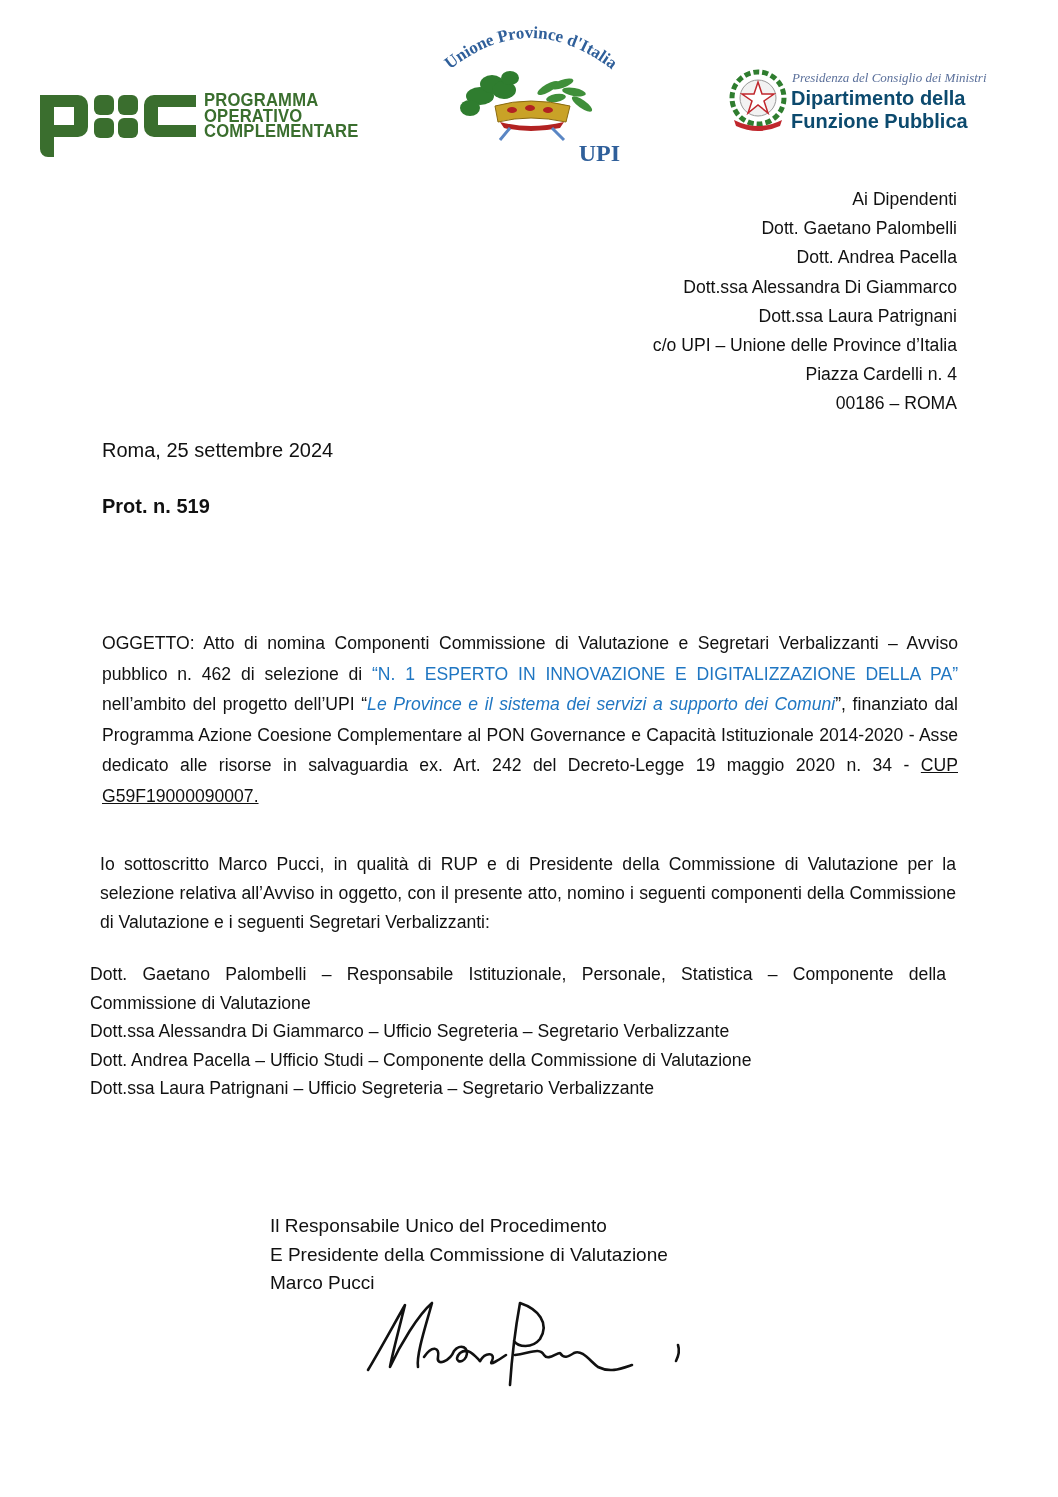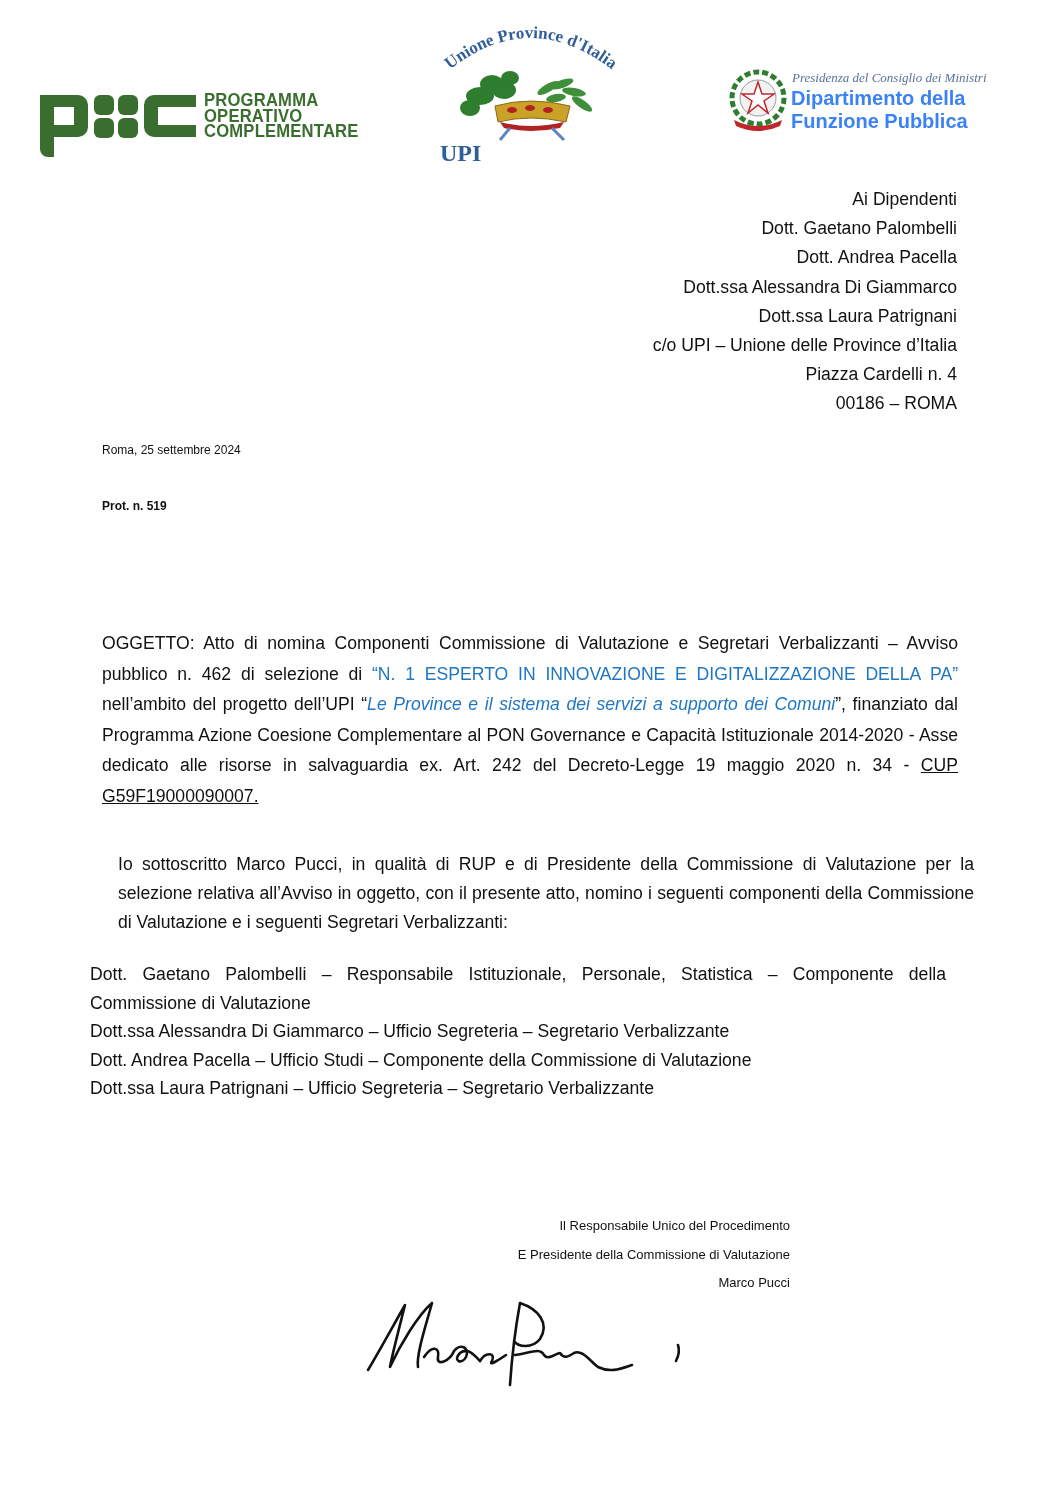--- a/index.html
+++ b/index.html
@@ -8,46 +8,46 @@
   .abs { position: absolute; }
 
   
   .poc-logo { left: 38px; top: 60px; width: 340px; height: 70px; margin-top: 31px; }
   .poc-mark { position: absolute; left: 0; top: 0; }
   .poc-text { position: absolute; left: 166px; top: 2px; color: #3a6e2e; font-size: 17.5px;
               line-height: 15.5px; font-weight: bold; letter-spacing: 0.2px; transform: scaleX(0.95); transform-origin: left top; }
 
   .upi-logo { left: 440px; top: 18px; width: 180px; height: 155px; }
   .upi-arc { position: absolute; left: 0; top: 0; }
-  .upi-text { position: absolute; left: 0; width: 180px; top: 122px; text-align: left;
+  .upi-text { position: absolute; left: 0; width: 180px; top: 122px; text-align: right;
               font-family: "Liberation Serif", "DejaVu Serif", serif; font-weight: bold; font-size: 24px; color: #2f5f9a; }
 
   .dfp-logo { left: 728px; top: 68px; width: 260px; height: 72px; }
   .dfp-emblem { position: absolute; left: 0; top: 0; }
   .dfp-pres { position: absolute; left: 64px; top: 2px; font-family: "Liberation Serif", "DejaVu Serif", serif;
               font-style: italic; font-size: 13px; color: #5a6f9a; white-space: nowrap; }
   .dfp-name { position: absolute; left: 63px; top: 19px; font-weight: bold; font-size: 20px; line-height: 23px;
-              color: #3b82f6; white-space: nowrap; }
+              color: #0c4a6e; white-space: nowrap; }
 
   
   .recipients { right: 101px; top: 185px; text-align: right; font-size: 17.6px; line-height: 29.2px; }
 
-  .text { font-size: 12px; line-height: 28px; }
+  .text { font-size: 20px; line-height: 28px; }
   .date { left: 102px; top: 436px; }
   .prot { left: 102px; top: 492px; font-weight: bold; }
 
   .oggetto { left: 102px; top: 628px; width: 856px; font-weight: normal; text-align: justify; font-size: 17.6px; line-height: 30.5px; }
   .blue { color: #1f76c2; }
   .u { text-decoration: underline; }
 
-  .intro { left: 118px; top: 850px; width: 856px; text-align: justify; font-size: 17.6px; line-height: 29px; }
+  .intro { left: 100px; top: 850px; width: 856px; text-align: justify; font-size: 17.6px; line-height: 29px; }
   .members { left: 90px; top: 960px; width: 856px; font-size: 17.6px; line-height: 28.5px; }
   .member { text-align: justify; }
 
-  .sign-block { left: 270px; top: 1212px; width: 520px; text-align: right; font-size: 13px; line-height: 28.5px; }
+  .sign-block { left: 270px; top: 1212px; width: 520px; text-align: left; font-size: 19px; line-height: 28.5px; }
   .signature { left: 360px; top: 1295px; }
 </style>
 </head>
 <body>
 
 <div class="abs poc-logo">
   <svg class="poc-mark" width="160" height="70" viewBox="0 0 160 70">
     <g fill="#3a6e2e">
       <path d="M2 4 h38 a10 10 0 0 1 10 10 v22 a10 10 0 0 1 -10 10 h-24 v20 h-6 a8 8 0 0 1 -8 -8 z M16 16 v18 h20 v-18 z"></path>
       <rect x="56" y="4" width="20" height="20" rx="6"></rect>

